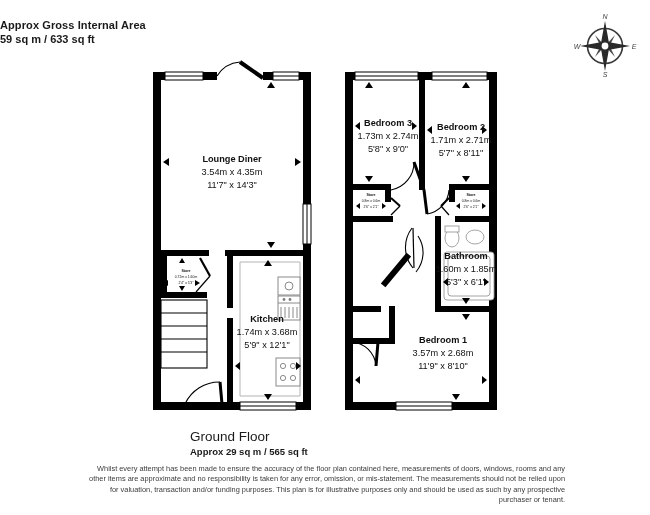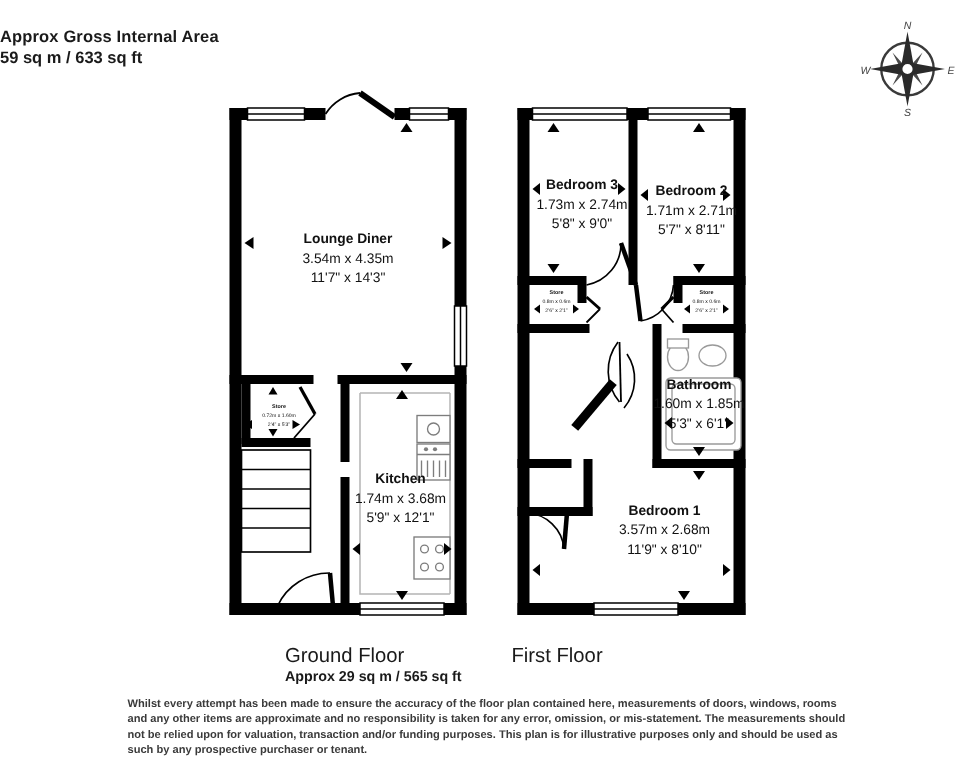--- a/index.html
+++ b/index.html
@@ -66,25 +66,24 @@
     color: #1a1a1a;
   }
   #ground-caption { left: 150px; top: 428px; margin-left: 40px; }
   #first-caption  { left: 341px; top: 428px; }
 
   .disclaimer {
     position: absolute;
     left: 85px;
     top: 464px;
     width: 480px;
-    text-align: left;
+    text-align: right;
     font-size: 7.4px;
     line-height: 10.4px;
     color: #3a3a3a;
-    font-weight: bold;
   }
 
   
   text { font-family: "Liberation Sans", sans-serif; fill: #111111; }
   .rm-name { font-size: 9.2px; font-weight: bold; text-anchor: middle; }
   .rm-dim  { font-size: 9.2px; text-anchor: middle; }
   .rm-name-sm { font-size: 3.6px; font-weight: bold; text-anchor: middle; }
   .rm-dim-sm  { font-size: 3.4px; text-anchor: middle; }
   .compass-letter { font-size: 7px; font-style: italic; fill: #444; text-anchor: middle; }
 </style>
@@ -411,16 +410,15 @@
       <text class="rm-dim" x="443" y="369">11'9" x 8'10"</text>
     </g>
   </g>
 </svg>
 
 <div class="floor-caption" id="ground-caption">
   <div class="fc-title">Ground Floor</div>
   <div class="fc-sub">Approx 29 sq m / 565 sq ft</div>
 </div>
 <div class="floor-caption" id="first-caption">
-  <div class="fc-title">First Floor</div>
 </div>
 
 <div class="disclaimer">Whilst every attempt has been made to ensure the accuracy of the floor plan contained here, measurements of doors, windows, rooms and any other items are approximate and no responsibility is taken for any error, omission, or mis-statement. The measurements should not be relied upon for valuation, transaction and/or funding purposes. This plan is for illustrative purposes only and should be used as such by any prospective purchaser or tenant.</div>
 
 </body></html>

